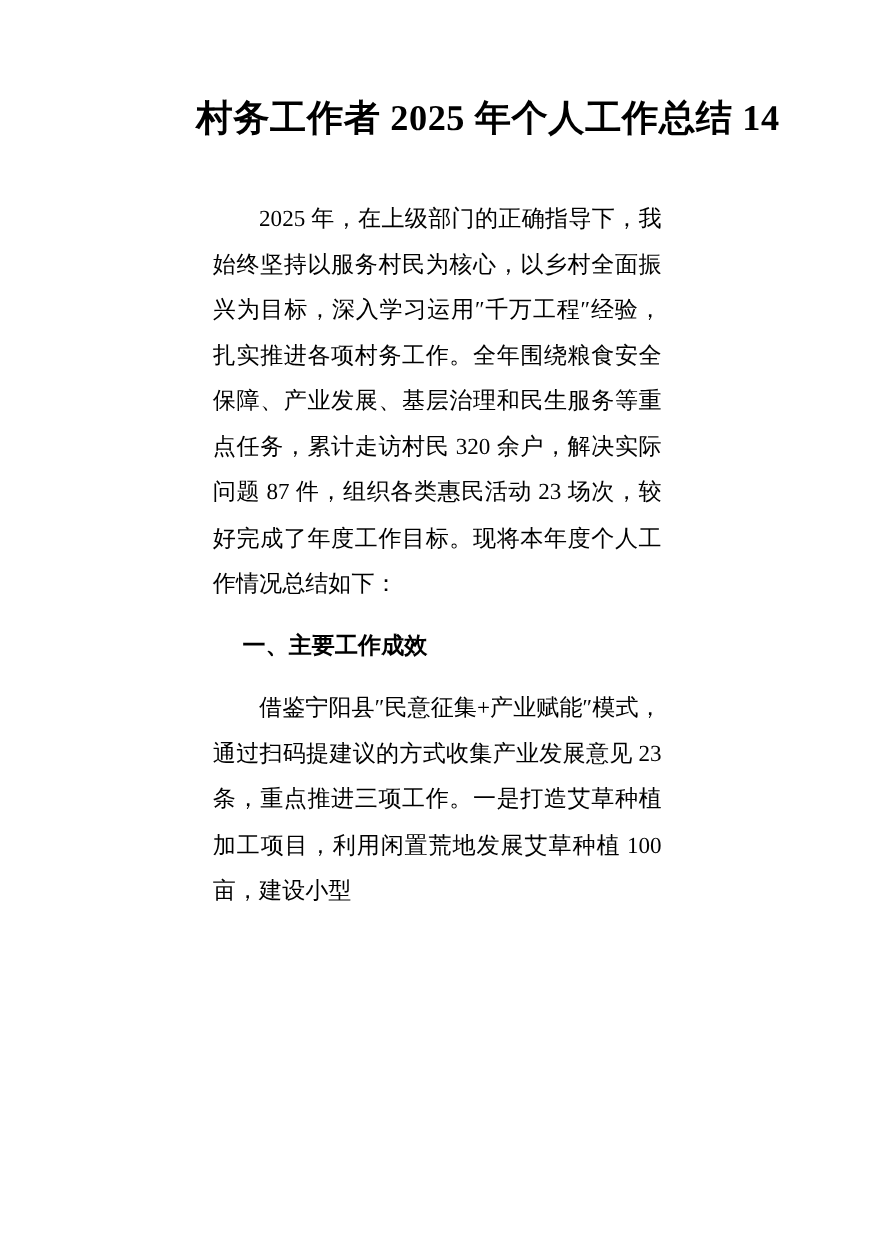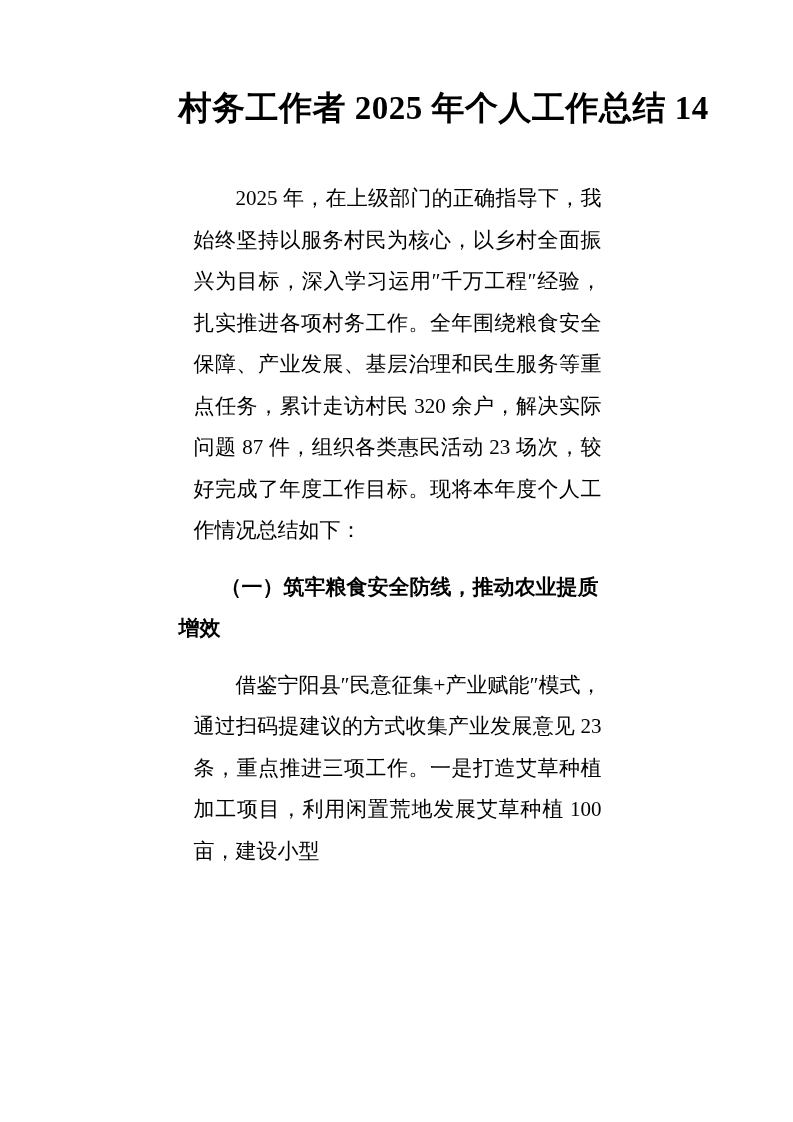--- a/index.html
+++ b/index.html
@@ -45,19 +45,19 @@
   }
 </style>
 </head>
 <body>
 
 <div class="page">
   <h1 class="doc-title">村务工作者 2025 年个人工作总结 14</h1>
 
   <p class="para">2025 年，在上级部门的正确指导下，我始终坚持以服务村民为核心，以乡村全面振兴为目标，深入学习运用″千万工程″经验，扎实推进各项村务工作。全年围绕粮食安全保障、产业发展、基层治理和民生服务等重点任务，累计走访村民 320 余户，解决实际问题 87 件，组织各类惠民活动 23 场次，较好完成了年度工作目标。现将本年度个人工作情况总结如下：</p>
 
+  <p class="heading-1">一、主要工作成效</p>
 
-  <p class="heading-2">（一）筑牢粮食安全防线，推动农业提质增效</p>
 
 
 
   <p class="para">借鉴宁阳县″民意征集+产业赋能″模式，通过扫码提建议的方式收集产业发展意见 23 条，重点推进三项工作。一是打造艾草种植加工项目，利用闲置荒地发展艾草种植 100 亩，建设小型</p>
 </div>
 
 </body></html>

